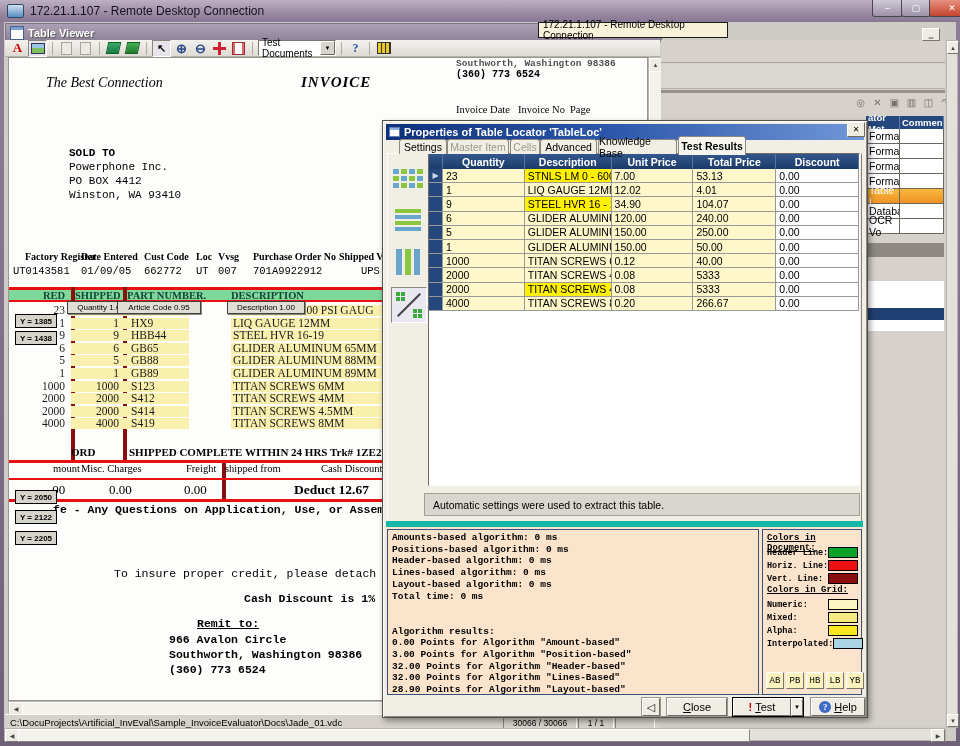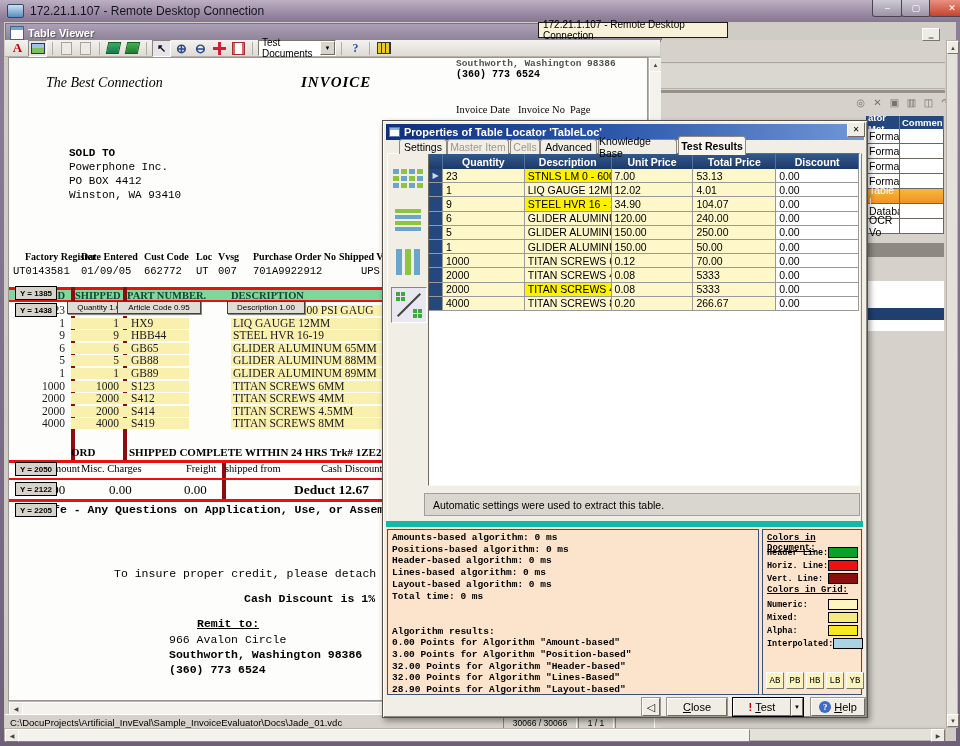--- a/index.html
+++ b/index.html
@@ -51,21 +51,21 @@
   
   #doc{left:8px;top:57px;width:640px;height:644px;background:#fdfdfb;overflow:hidden;border:1px solid #9a968e;box-sizing:border-box;}
   .ser{font-family:"Liberation Serif",serif;}
   .mono{font-family:"Liberation Mono",monospace;}
   .blurred{filter:blur(0.7px);opacity:.7;}
   .redline{position:absolute;background:#e81010;}
   .vline{position:absolute;background:#8a0e0e;width:4px;}
   .greenband{position:absolute;background:#7fd89b;}
   .th-lab{position:absolute;top:0;font-family:"Liberation Serif",serif;font-weight:bold;font-size:10.5px;color:#143;white-space:nowrap;}
   .ymark{position:absolute;width:40px;height:12px;background:#d6d3cb;border:1px solid #000;
-    font-size:8px;font-weight:bold;display:flex;align-items:center;justify-content:center;z-index:4;}
+    font-size:8px;font-weight:bold;display:flex;align-items:center;justify-content:center;z-index:4;margin-top:28px;}
   .ttip{position:absolute;height:11px;background:#e0ddd4;border:1px solid #44403a;box-shadow:1px 1px 0 #888;
     font-size:8px;display:flex;align-items:center;justify-content:center;z-index:3;white-space:nowrap;}
   .inv-row{position:absolute;left:0;width:392px;height:12.6px;}
   .inv-row .seg{position:absolute;top:1px;height:11px;background:#faf0ae;}
   .inv-row .s1{left:62px;width:118px;}
   .inv-row .s2{left:222px;width:168px;}
   .inv-row span{position:absolute;top:0;font-family:"Liberation Serif",serif;font-size:11.5px;color:#1a1a1a;white-space:nowrap;}
   .inv-row .ord{left:8px;width:48px;text-align:right;}
   .inv-row .shp{left:64px;width:46px;text-align:right;}
   .inv-row .prt{left:122px;}
@@ -299,21 +299,21 @@
         <div class="cv" style="left: 40px;">.00</div>
         <div class="cv" style="left: 100px;">0.00</div>
         <div class="cv" style="left: 175px;">0.00</div>
       </div>
     <span class="abs ser" style="left:285px;top:424px;font-size:13.5px;font-weight:bold;">Deduct  12.67</span>
     <div class="redline" style="left:0;top:441px;width:392px;height:3px;"></div>
     <span class="abs mono" style="left:44px;top:445px;font-size:11.5px;font-weight:bold;white-space:nowrap;">fe - Any Questions on Application, Use, or Assembly</span>
     <span class="abs mono" style="left:105px;top:509px;font-size:11.5px;white-space:nowrap;">To insure proper credit, please detach ar</span>
     <span class="abs mono" style="left:235px;top:534px;font-size:11.5px;font-weight:bold;white-space:nowrap;">Cash Discount is 1% N</span>
     <span class="ab abs mono" style="left:160px;top:559px;font-size:11.5px;font-weight:bold;text-decoration:underline;padding-left:28px;">Remit to:</span>
-    <span class="abs mono" style="left:160px;top:575px;font-size:11.5px;font-weight:normal;">966 Avalon Circle</span>
+    <span class="abs mono" style="left:160px;top:575px;font-size:11.5px;font-weight:bold;">966 Avalon Circle</span>
     <span class="abs mono" style="left:160px;top:590px;font-size:11.5px;font-weight:bold;">Southworth, Washington 98386</span>
     <span class="abs mono" style="left:160px;top:605px;font-size:11.5px;font-weight:bold;">(360) 773 6524</span>
   <div class="ymark" style="left: 6px; top: 228px;">Y = 1385</div>
       <div class="ymark" style="left: 6px; top: 245px;">Y = 1438</div>
       <div class="ymark" style="left: 6px; top: 404px;">Y = 2050</div>
       <div class="ymark" style="left: 6px; top: 424px;">Y = 2122</div>
       <div class="ymark" style="left: 6px; top: 445px;">Y = 2205</div>
       <div class="ttip" style="left: 58px; top: 243px; width: 66px;">Quantity 1.00</div>
       <div class="ttip" style="left: 108px; top: 243px; width: 82px;">Article Code 0.95</div>
       <div class="ttip" style="left: 218px; top: 243px; width: 76px;">Description 1.00</div>
@@ -614,21 +614,21 @@
           <div class="gc" style="width: 87px;">GLIDER ALUMINU</div>
           <div class="gc" style="width: 82px;">150.00</div>
           <div class="gc" style="width: 83px;">50.00</div>
           <div class="gc disc" style="width: 83px;">0.00</div>
         </div>
         <div class="grow">
           <div class="gc rowhdr" style="width: 14px;"></div>
           <div class="gc" style="width: 82px;">1000</div>
           <div class="gc" style="width: 87px;">TITAN SCREWS 6</div>
           <div class="gc" style="width: 82px;">0.12</div>
-          <div class="gc" style="width: 83px;">70.00</div>
+          <div class="gc" style="width: 83px;">40.00</div>
           <div class="gc disc" style="width: 83px;">0.00</div>
         </div>
         <div class="grow">
           <div class="gc rowhdr" style="width: 14px;"></div>
           <div class="gc" style="width: 82px;">2000</div>
           <div class="gc" style="width: 87px;">TITAN SCREWS 4</div>
           <div class="gc" style="width: 82px;">0.08</div>
           <div class="gc" style="width: 83px;">5333</div>
           <div class="gc disc" style="width: 83px;">0.00</div>
         </div>

